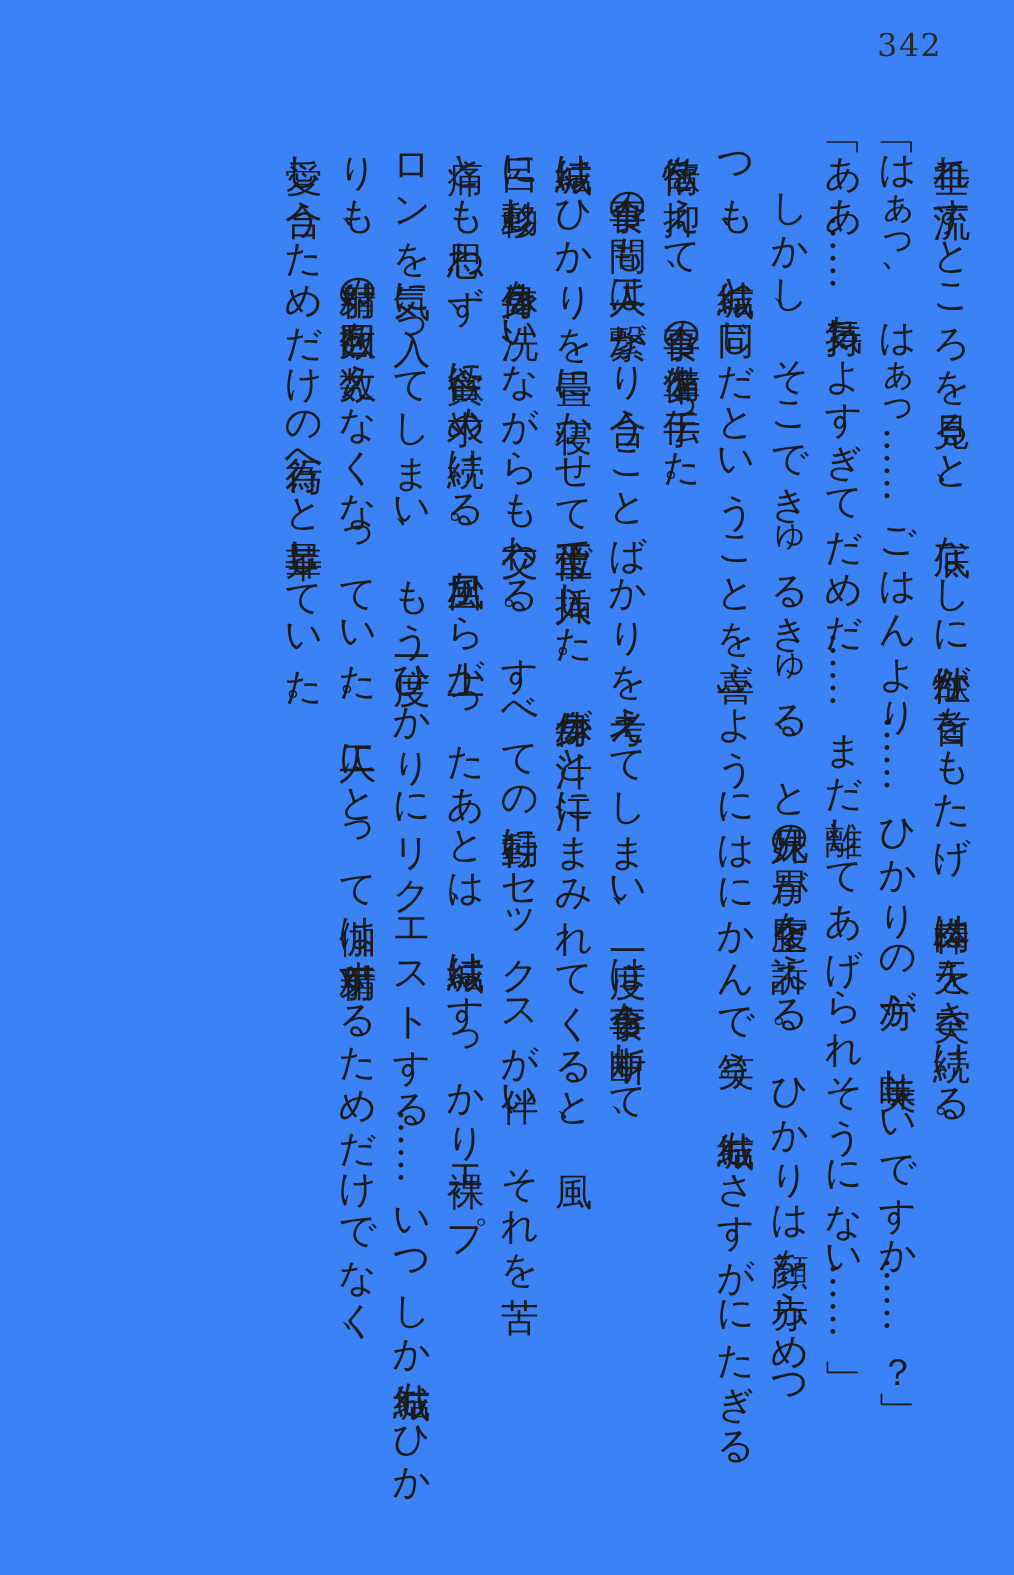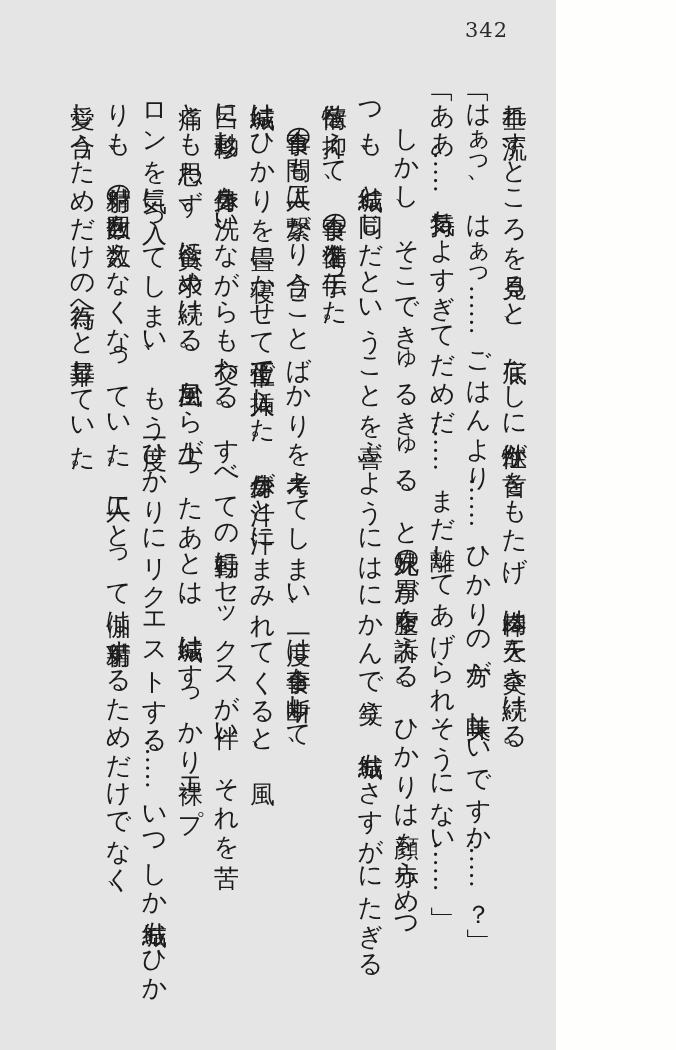--- a/index.html
+++ b/index.html
@@ -5,23 +5,23 @@
   html, body {
     margin: 0;
     padding: 0;
     width: 676px;
     height: 1050px;
     background: #fefefdff;
     overflow: hidden;
   }
   .page {
     position: relative;
-    width: 556px;
+    width: 676px;
     height: 1050px;
-    background: #e5e5e5;
+    background: #3b82f6;
     font-family: "DejaVu Serif", "Liberation Serif", serif;
     color: #1b1b1b;
   }
   .page-number {
     position: absolute;
     top: 18px;
     right: 48px;
     font-size: 21px;
     letter-spacing: 1px;
     color: #2a2a2a;

